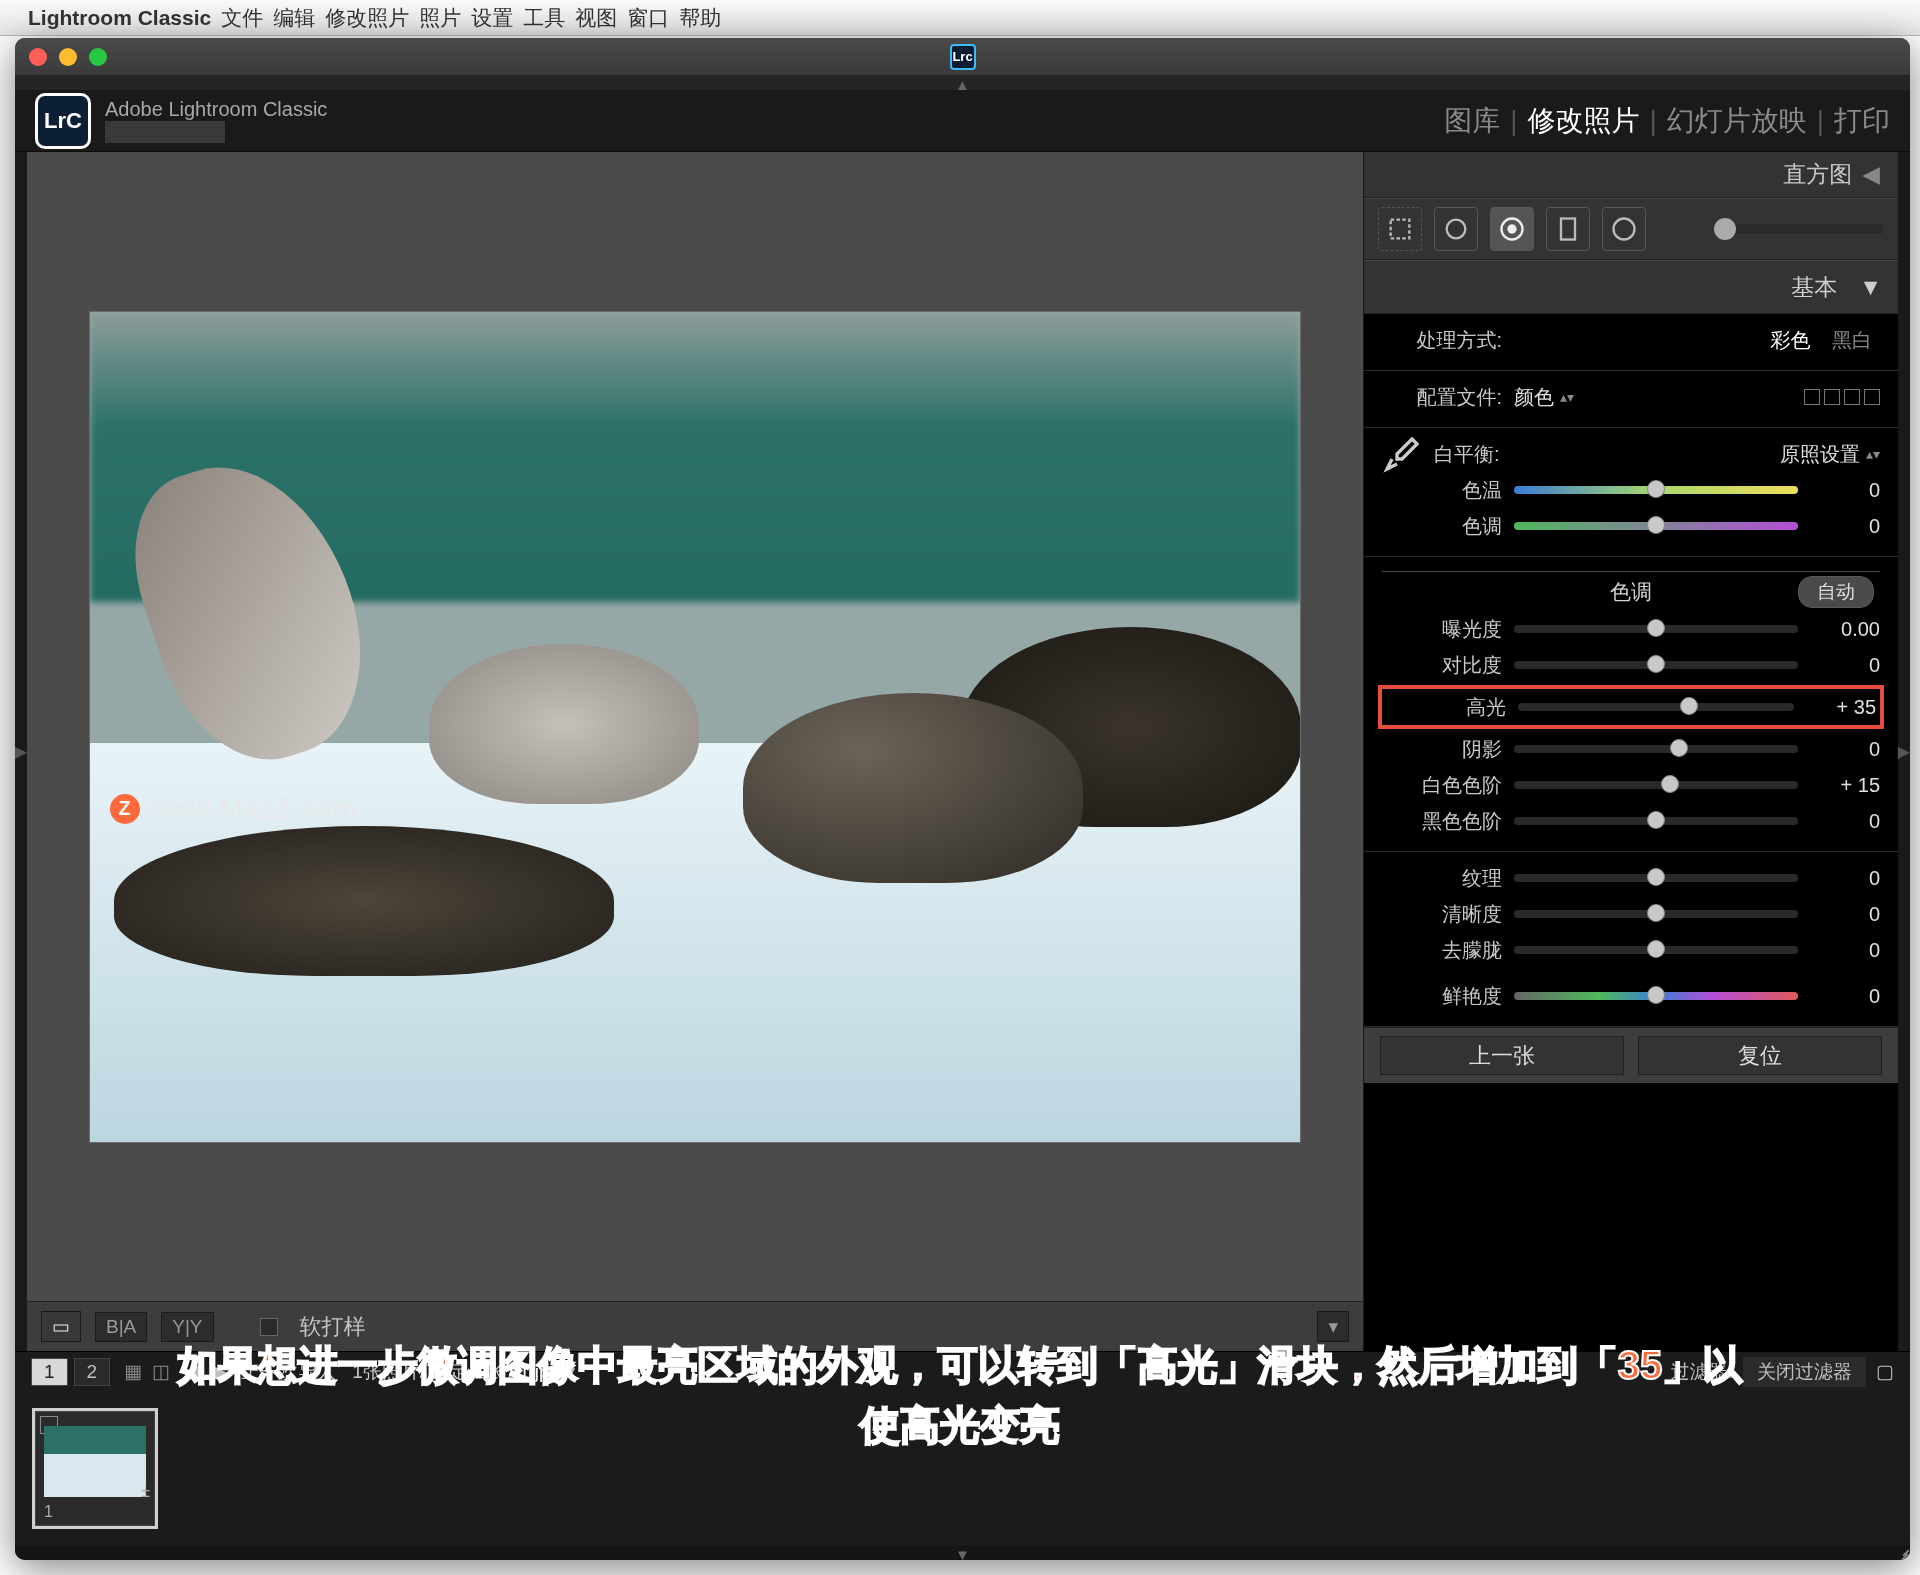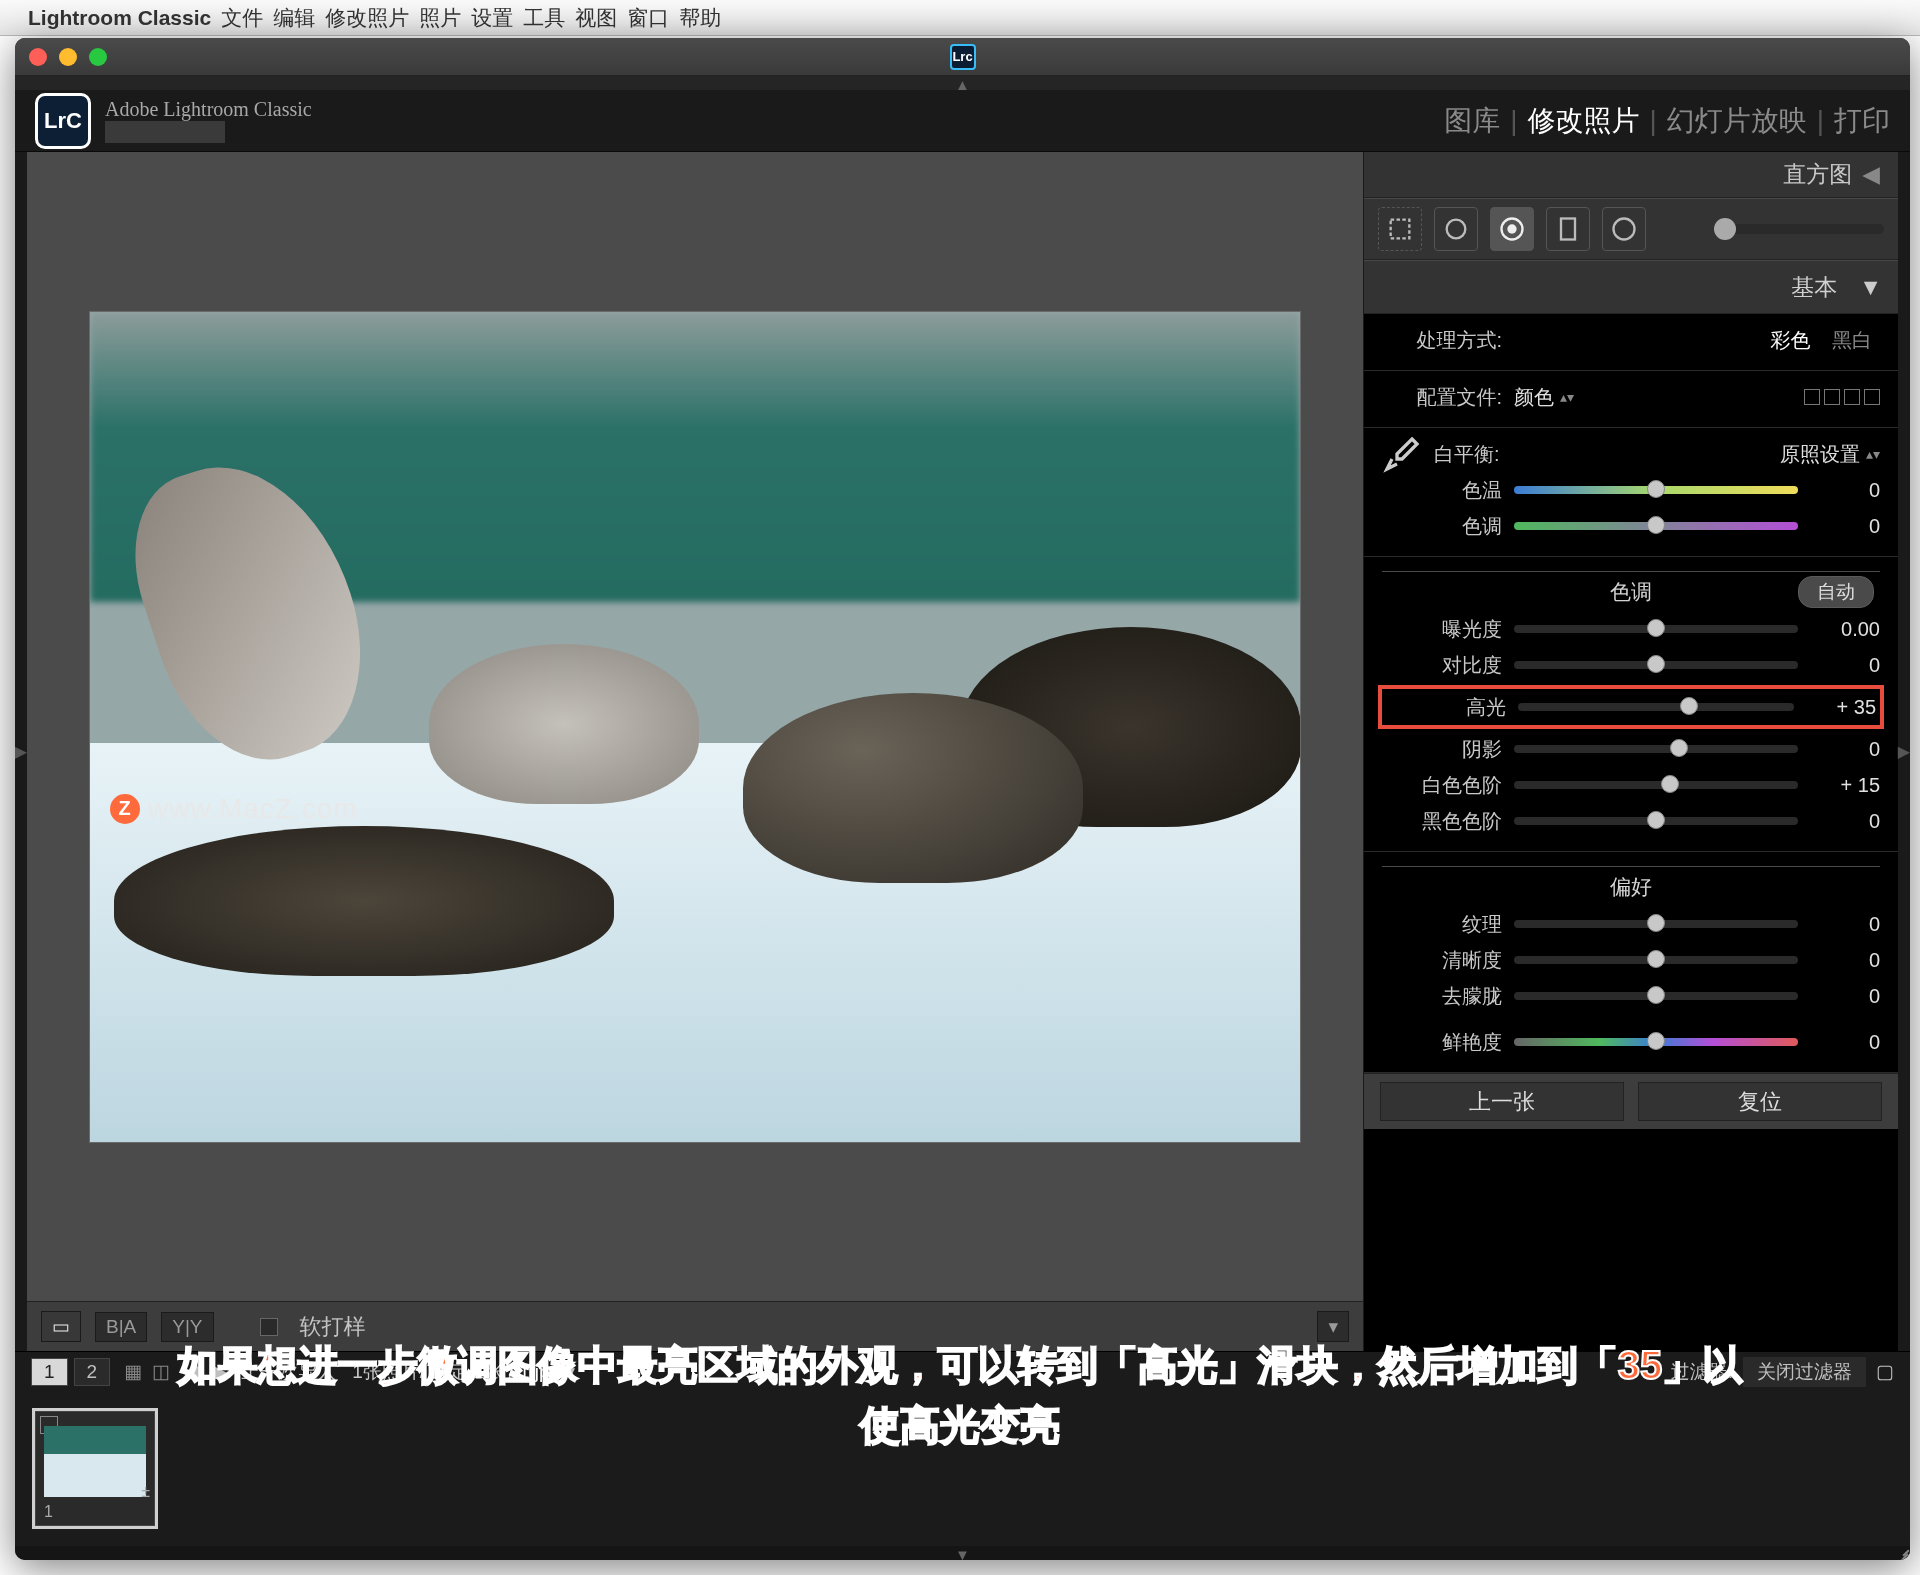--- a/index.html
+++ b/index.html
@@ -10,21 +10,21 @@
 .window { position:absolute; left:15px; top:38px; right:10px; bottom:15px; background:#1f1f1f; border-radius:10px; box-shadow:0 8px 40px rgba(0,0,0,.5); display:flex; flex-direction:column; overflow:hidden; }
 .titlebar { height:38px; background:linear-gradient(#4a4a4a,#3a3a3a); display:flex; align-items:center; padding:0 14px; position:relative; border-bottom:1px solid #222; }
 .traffic { display:flex; gap:12px; }
 .traffic span { width:18px; height:18px; border-radius:50%; display:block; }
 .t-close{background:#ff5f57;} .t-min{background:#febc2e;} .t-max{background:#28c840;}
 .title-center { position:absolute; left:0; right:0; text-align:center; color:#d8d8d8; font-size:20px; pointer-events:none; display:flex; align-items:center; justify-content:center; gap:10px; }
 .lrc-badge { width:26px; height:26px; background:#0a1d33; border:2px solid #38bdf8; border-radius:4px; display:inline-flex; align-items:center; justify-content:center; color:#fff; font-size:13px; font-weight:700; }
 .collapse-arrow { text-align:center; color:#666; font-size:15px; height:14px; background:#252525; }
 .identity { height:62px; background:#1a1a1a; display:flex; align-items:center; padding:0 20px; border-bottom:1px solid #0a0a0a; }
 .identity .lrc { width:56px; height:56px; background:#0c1f35; border:3px solid #fff; border-radius:10px; display:flex; align-items:center; justify-content:center; color:#fff; font-size:22px; font-weight:700; }
-.identity .idlabel { color:#a8a8a8; font-size:20px; margin-left:14px;font-family:Liberation Serif, serif; }
+.identity .idlabel { color:#a8a8a8; font-size:20px; margin-left:14px; }
 .identity .grey { width:120px; height:22px; background:#3a3a3a; margin-left:14px; }
 .identity .modules { margin-left:auto; display:flex; gap:10px; font-size:28px; color:#8a8a8a; align-items:center; }
 .identity .modules .sep { color:#555; }
 .identity .modules .active { color:#fff; }
 .workspace { flex:1; display:flex; min-height:0; background:#4a4a4a; }
 .left-edge, .right-edge { width:12px; background:#1a1a1a; display:flex; align-items:center; justify-content:center; color:#555; }
 .canvas-col { flex:1; display:flex; flex-direction:column; min-width:0; }
 .canvas-wrap { flex:1; background:#4b4b4b; display:flex; align-items:center; justify-content:center; padding:42px; }
 .photo { width:100%; max-width:1210px; height:830px; background:#96a7a8; position:relative; box-shadow:0 0 0 1px #6a6a6a; overflow:hidden; }
 .sky { position:absolute; inset:0 0 65% 0; background:linear-gradient(#8c9c9a 0%,#2b7168 40%,#246b60 100%); filter:blur(3px); }
@@ -317,23 +317,20 @@
         <div class="row">
           <span class="lab">黑色色阶</span>
           <div class="slider">
               <div class="knob" style="left: 50%;"></div>
             </div>
           <span class="val">0</span>
         </div>
       </div>
 
       <div class="group">
-        <div class="subhead">
-            <span>偏好</span>
-          </div>
         <div class="row">
           <span class="lab">纹理</span>
           <div class="slider">
               <div class="knob" style="left: 50%;"></div>
             </div>
           <span class="val">0</span>
         </div>
         <div class="row">
           <span class="lab">清晰度</span>
           <div class="slider">

